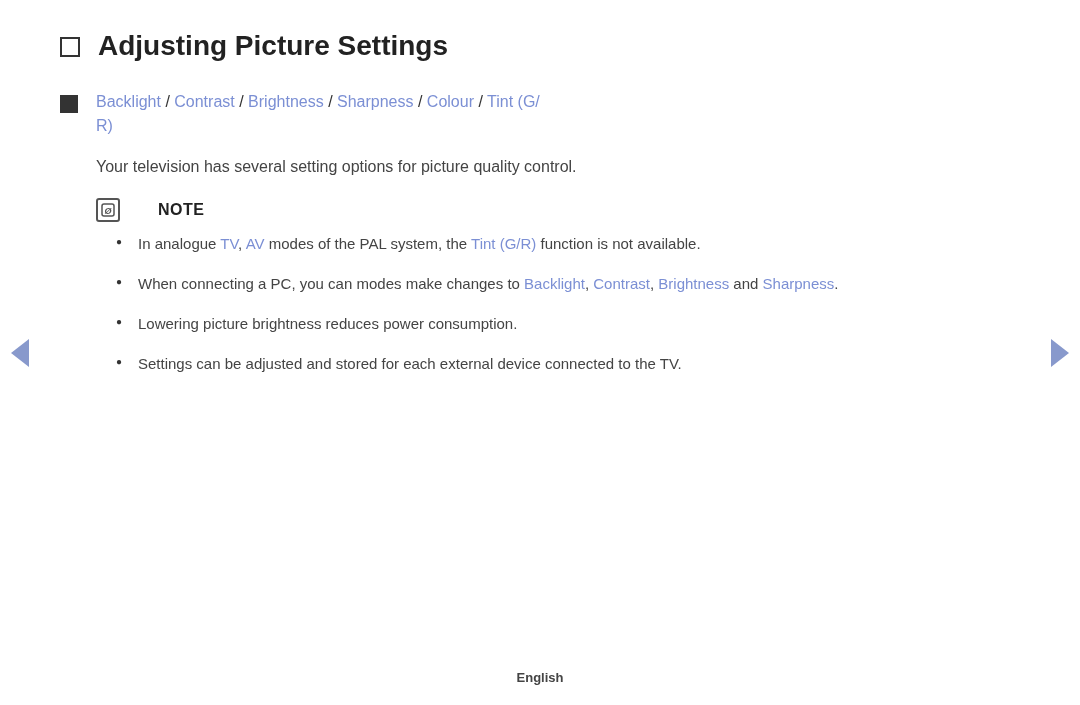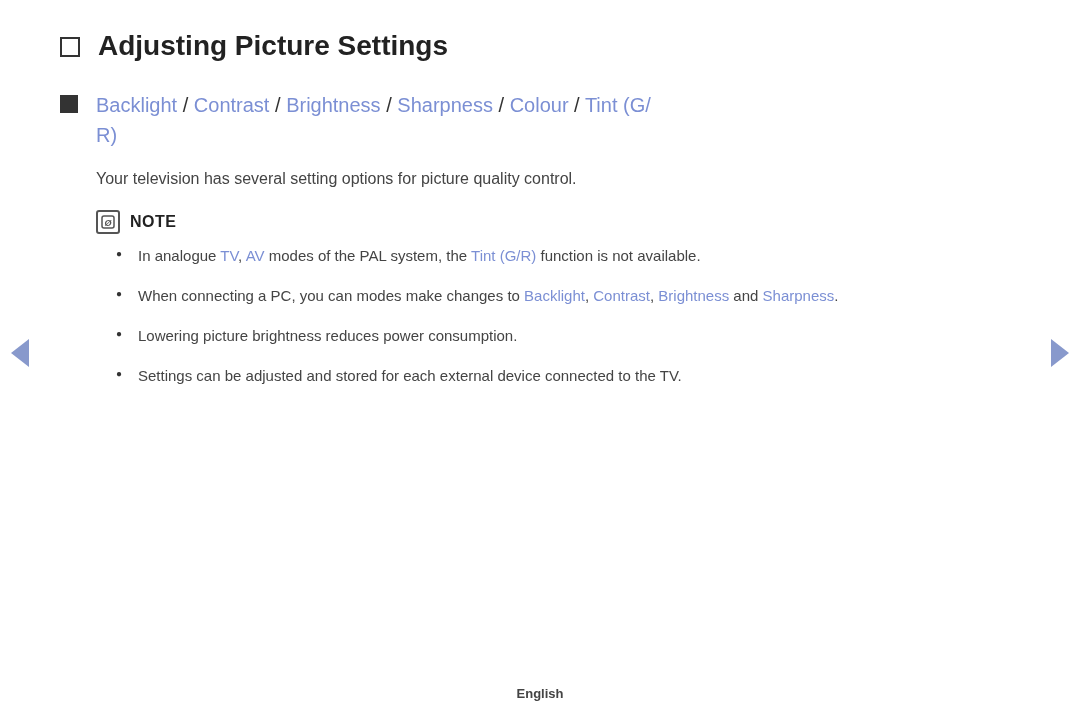--- a/index.html
+++ b/index.html
@@ -58,21 +58,21 @@
       width: 18px;
       height: 18px;
       background: #333333;
       display: inline-block;
       margin-right: 18px;
       flex-shrink: 0;
       margin-top: 5px;
     }
 
     .section-heading {
-      font-size: 20px;
+      font-size: 16px;
       font-weight: 500;
       line-height: 1.5;
     }
 
     .link {
       color: #7b8fd4;
       text-decoration: none;
     }
 
     .description-text {
@@ -108,20 +108,21 @@
       color: #555;
       font-style: italic;
       font-weight: bold;
     }
 
     .note-label {
       font-size: 16px;
       font-weight: bold;
       color: #222222;
       letter-spacing: 0.5px;
+      margin-left: 28px;
     }
 
     .bullet-list {
       list-style: none;
       margin-left: 20px;
     }
 
     .bullet-list li {
       position: relative;
       padding-left: 22px;
@@ -178,21 +179,21 @@
     .arrow-shape-right {
       width: 0;
       height: 0;
       border-top: 14px solid transparent;
       border-bottom: 14px solid transparent;
       border-left: 18px solid #8899cc;
     }
 
     .footer {
       position: absolute;
-      bottom: 4px;
+      bottom: 20px;
       left: 50%;
       transform: translateX(-50%);
       font-size: 13px;
       font-weight: bold;
       color: #444444;
       margin-top: 28px;
     }
   </style>
 </head>
 <body>

